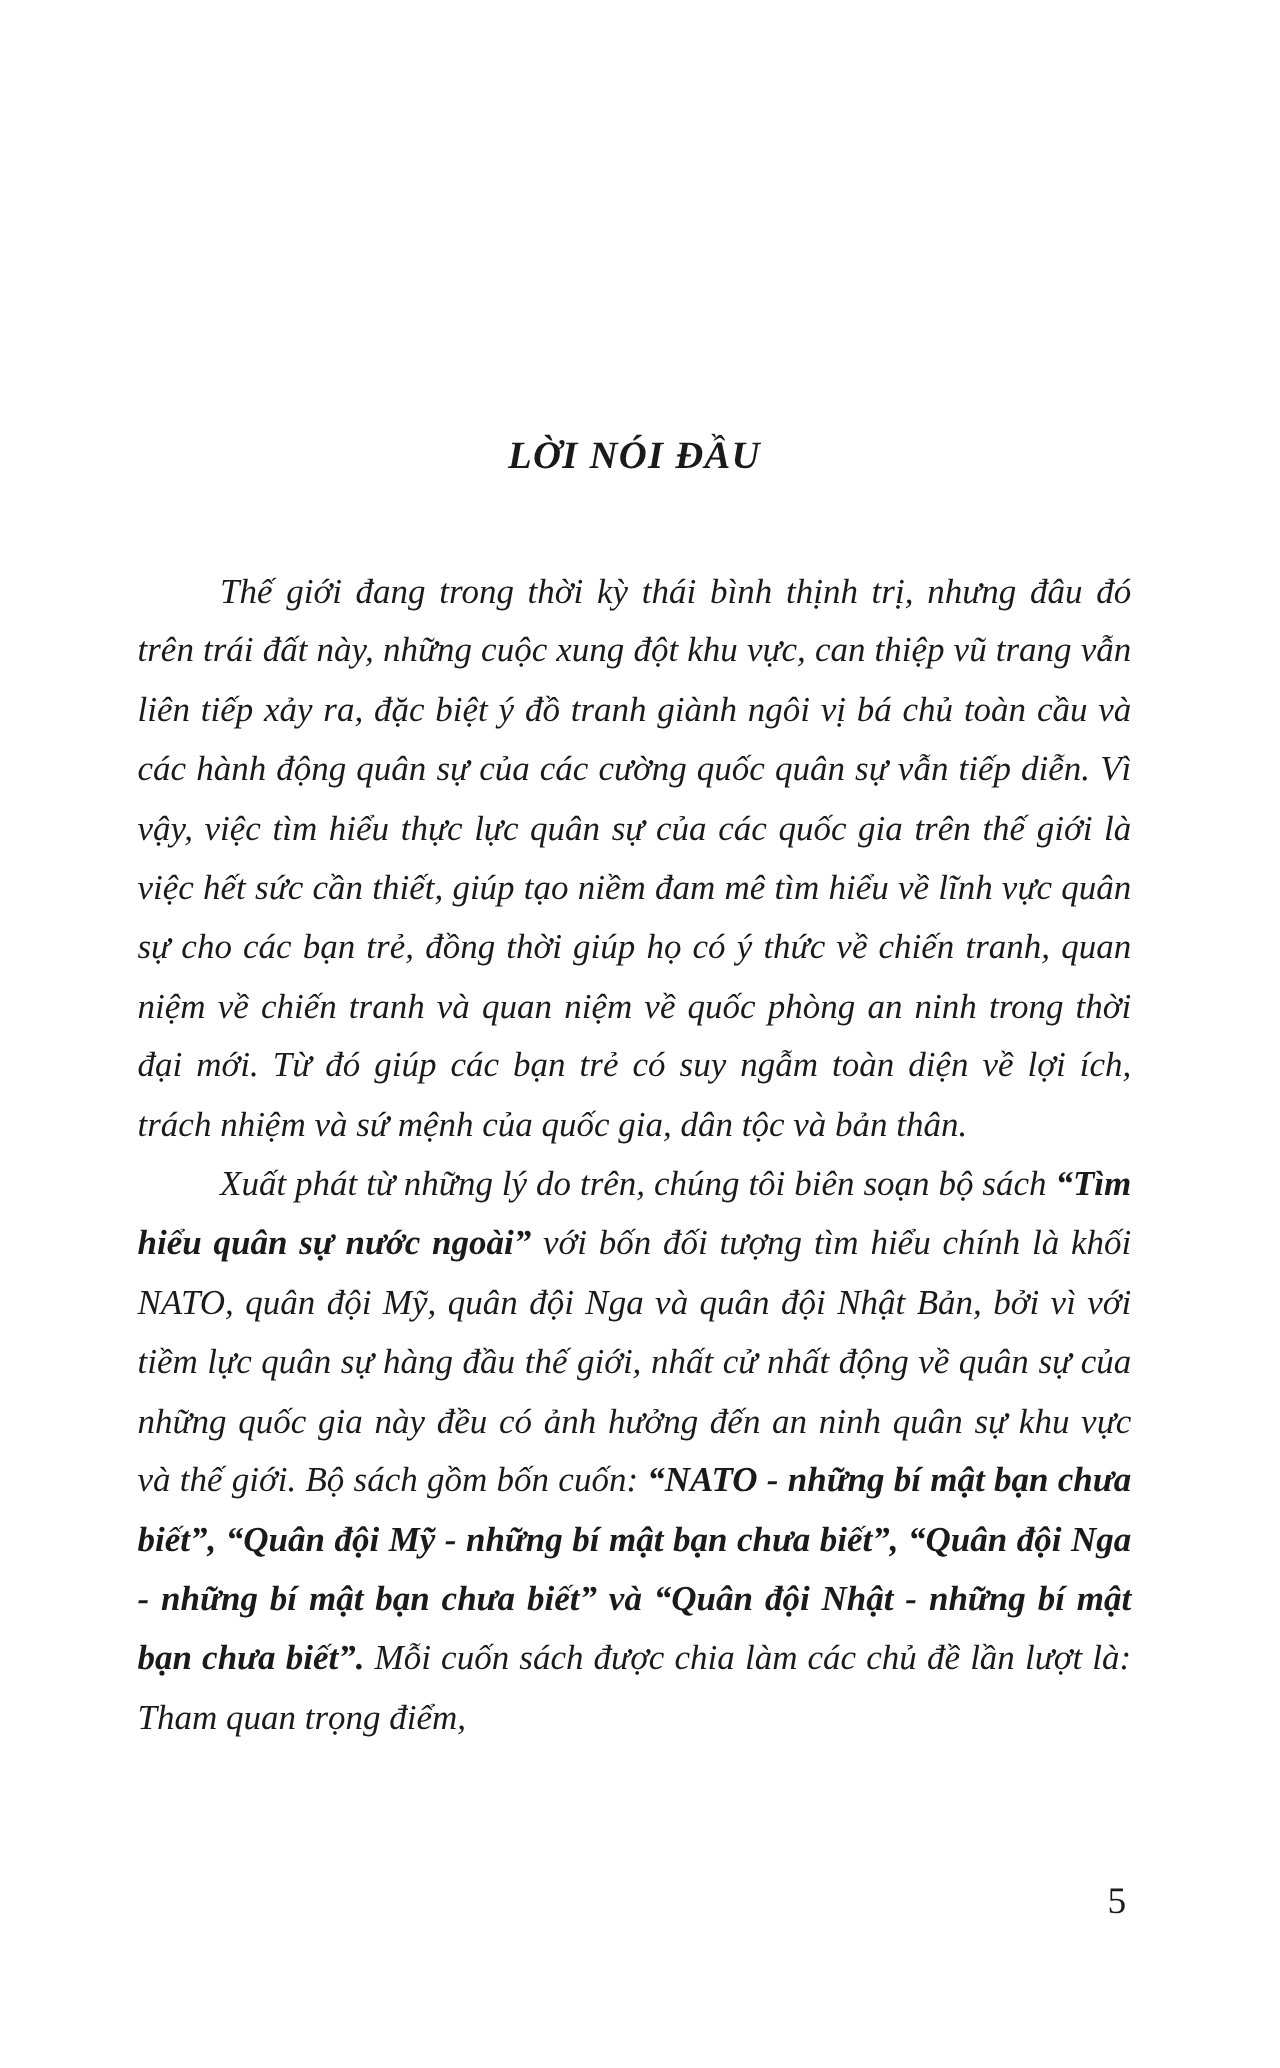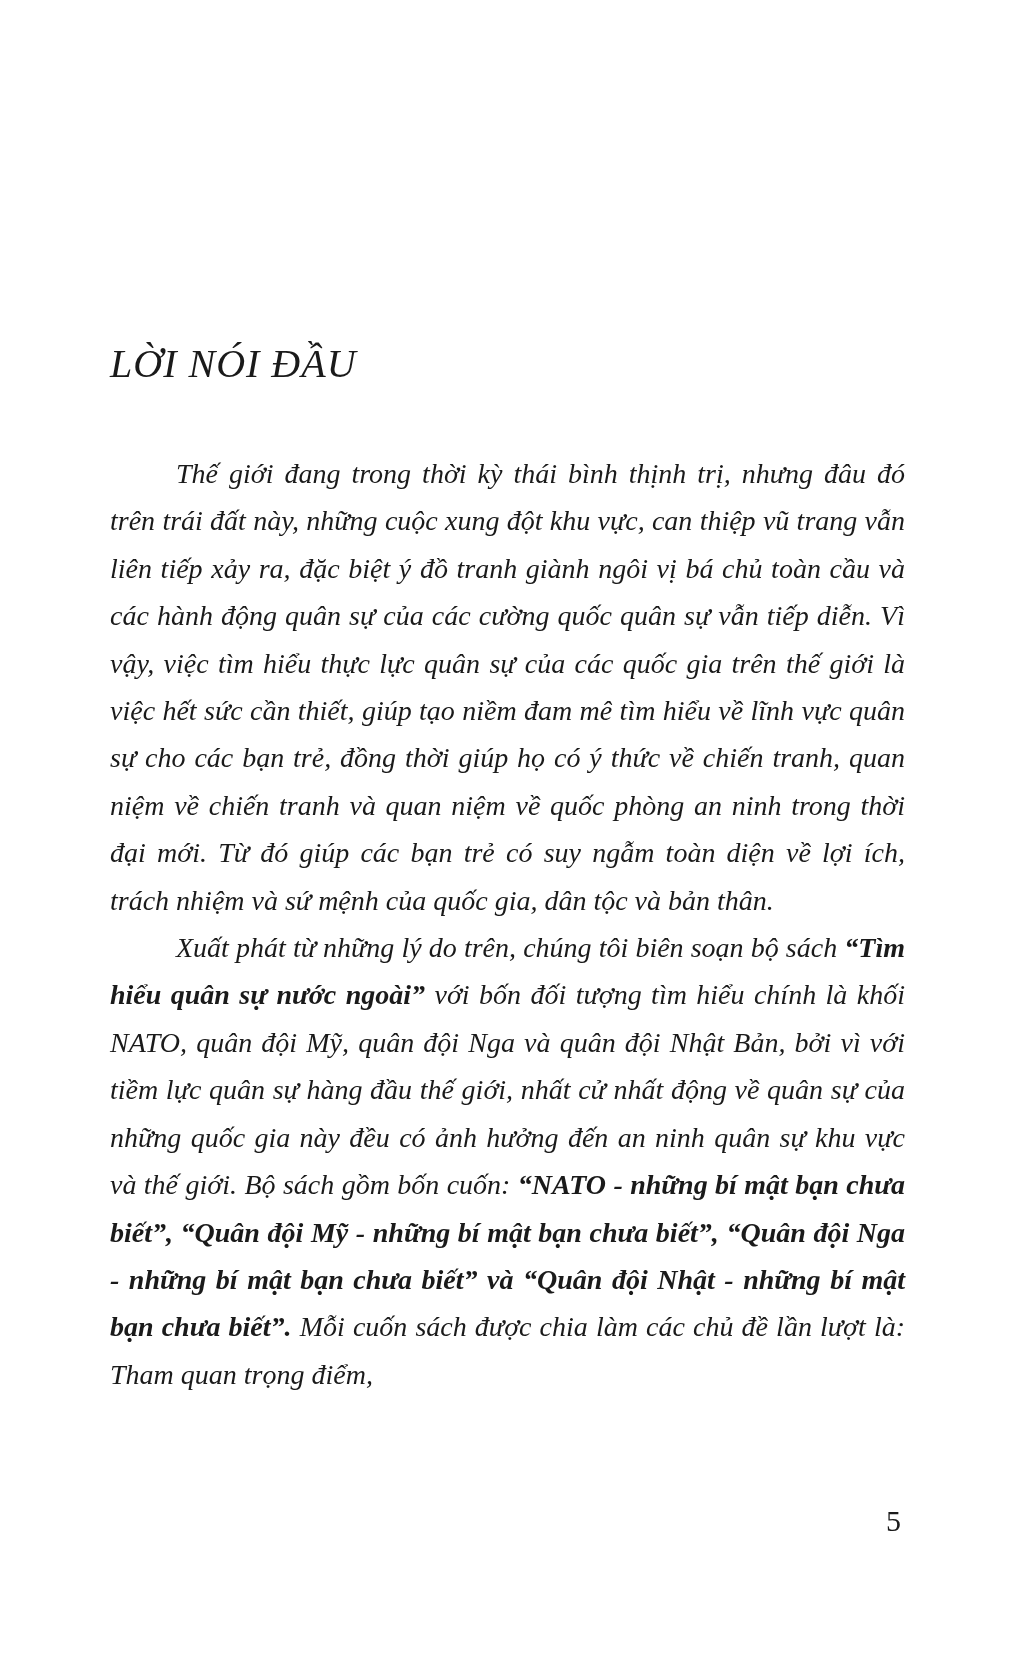--- a/index.html
+++ b/index.html
@@ -21,25 +21,25 @@
     color: var(--ink);
     font-family: "Liberation Serif", "DejaVu Serif", serif;
     overflow: hidden;
   }
   .chapter-title {
     position: absolute;
     top: 340px;
     left: 110px;
     width: 795px;
     margin: 0;
-    text-align: left;
-    font-size: 40px;
+    text-align: center;
+    font-size: 31px;
     line-height: 48px;
     font-style: italic;
-    font-weight: normal;
+    font-weight: bold;
     letter-spacing: 1px;
     color: var(--ink);
   }
   .body-text {
     position: absolute;
     top: 450px;
     left: 110px;
     width: 795px;
     font-style: italic;
     font-size: 28px;

